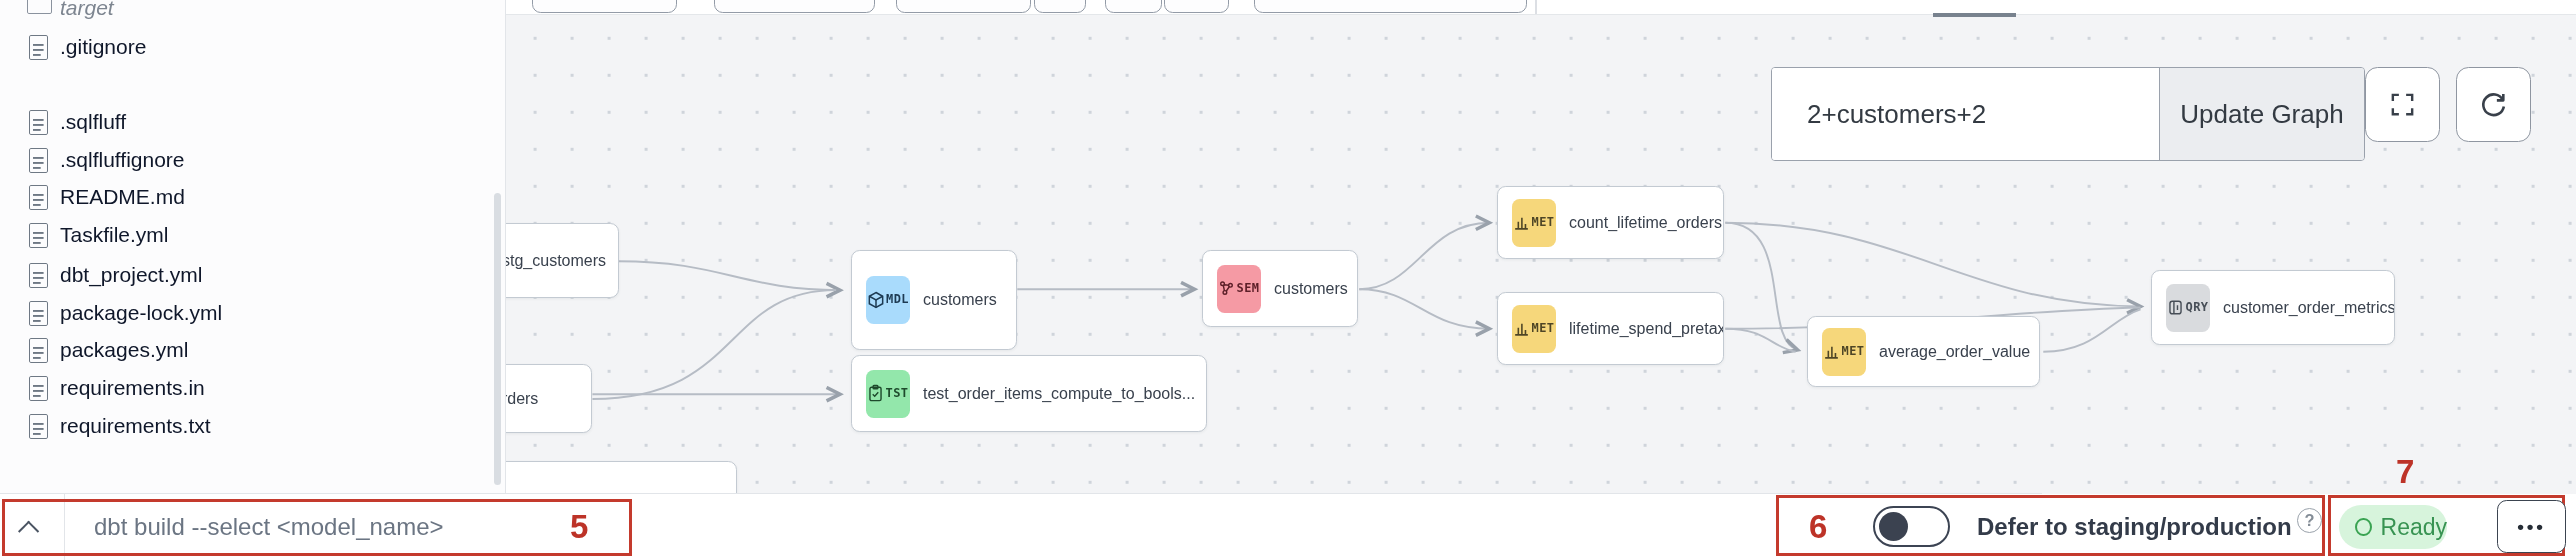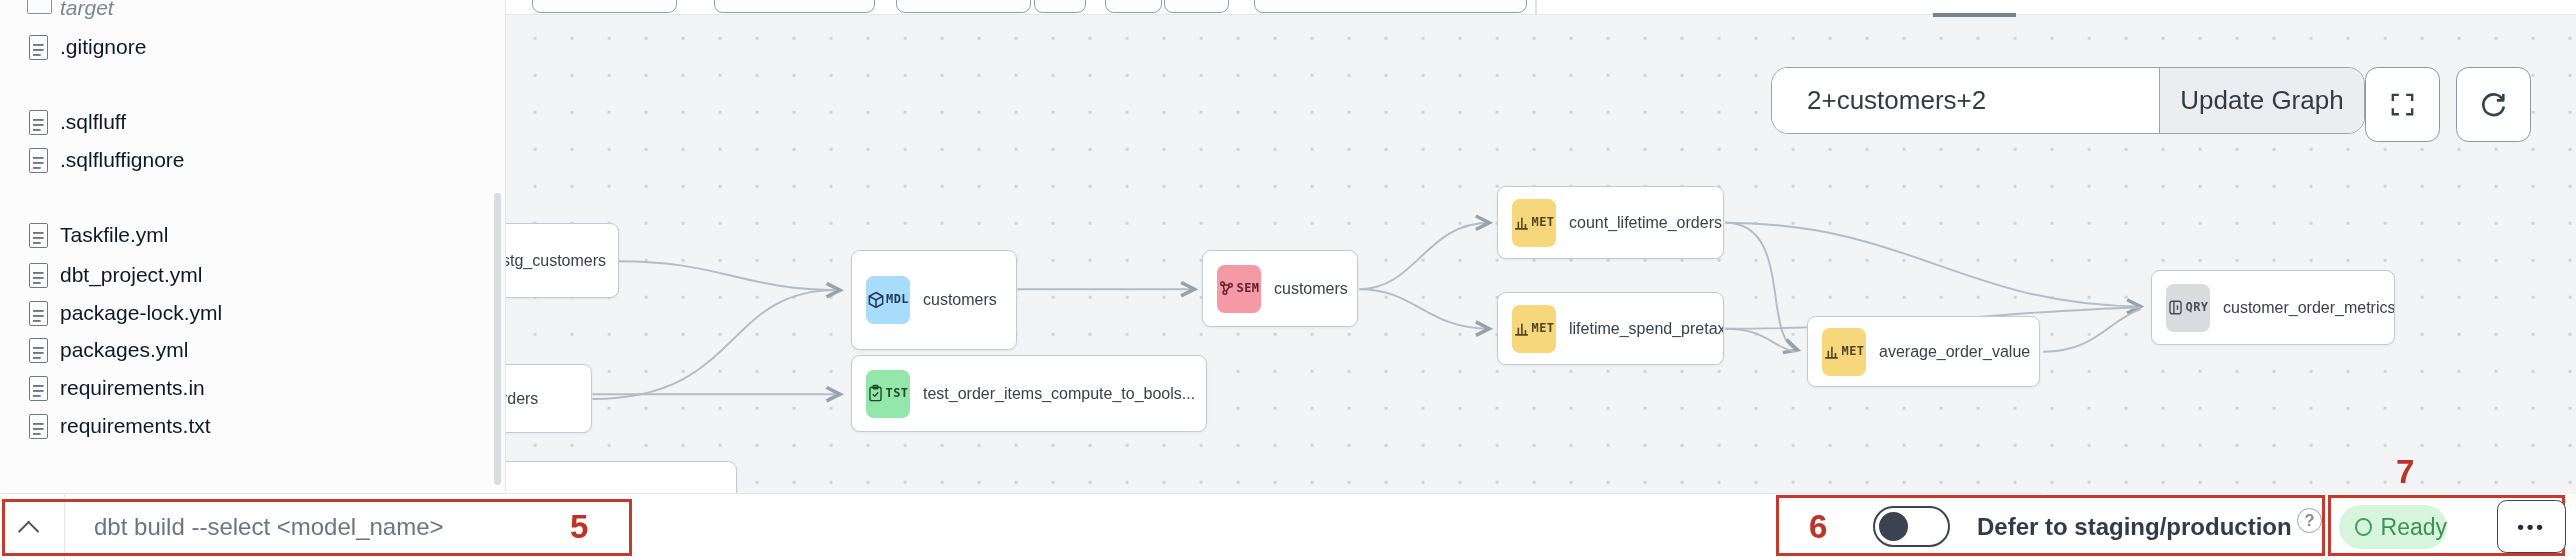--- a/index.html
+++ b/index.html
@@ -47,22 +47,22 @@
   .nlabel{margin-left:13.5px;font-size:16px;color:#39414d;white-space:nowrap;}
   .nlabel.noicon{margin-left:71px;}
   .bg-mdl{background:#a9dbfc;color:#1d3a52;}
   .bg-tst{background:#93e7ab;color:#1e4a2c;}
   .bg-sem{background:#f59aa4;color:#5cololdf;} 
   .bg-sem{background:#f59aa4;color:#5c1f28;}
   .bg-met{background:#f6d77b;color:#4f4626;}
   .bg-qry{background:#d9dbde;color:#474e57;}
 
   
-  #selector{position:absolute;left:1771px;top:67px;height:67px;z-index:3;display:flex;
-    border:1.9px solid #9aa1ac;border-radius:17px;overflow:hidden;background:#fff;box-sizing:border-box;}
+  #selector{position:absolute;left:1771px;top:67px;height:94px;z-index:3;display:flex;
+    border:1.9px solid #9aa1ac;border-radius:4px;overflow:hidden;background:#fff;box-sizing:border-box;}
   #selector input{border:none;outline:none;width:352px;font-size:26px;color:#333a42;padding:0 0 0 35px;
     font-family:"Liberation Sans",sans-serif;background:#fff;}
   #updateBtn{width:204px;background:#ebedf0;border-left:1.9px solid #9aa1ac;display:flex;align-items:center;
     justify-content:center;font-size:26px;color:#333a42;cursor:pointer;}
   .sqbtn{position:absolute;top:67px;width:75px;height:75px;background:#fff;border:1.9px solid #8f96a1;
     border-radius:12.5px;z-index:3;display:flex;align-items:center;justify-content:center;box-sizing:border-box;cursor:pointer;}
 
   
   #bottombar{position:absolute;left:0;top:493px;width:2042px;height:67px;background:#fff;
     border-top:1px solid #e2e5e9;z-index:20;}
@@ -251,20 +251,24 @@
         <span class="fname">.gitignore</span>
       </div>
     <div class="frow" style="top:103px;">
         <span class="ficon"></span>
         <span class="fname">.sqlfluff</span>
       </div>
     <div class="frow" style="top:141px;">
         <span class="ficon"></span>
         <span class="fname">.sqlfluffignore</span>
       </div>
+    <div class="frow" style="top:178px;">
+        <span class="ficon"></span>
+        <span class="fname">README.md</span>
+      </div>
     <div class="frow" style="top:216px;">
         <span class="ficon"></span>
         <span class="fname">Taskfile.yml</span>
       </div>
     <div class="frow" style="top:256px;">
         <span class="ficon"></span>
         <span class="fname">dbt_project.yml</span>
       </div>
     <div class="frow" style="top:294px;">
         <span class="ficon"></span>

